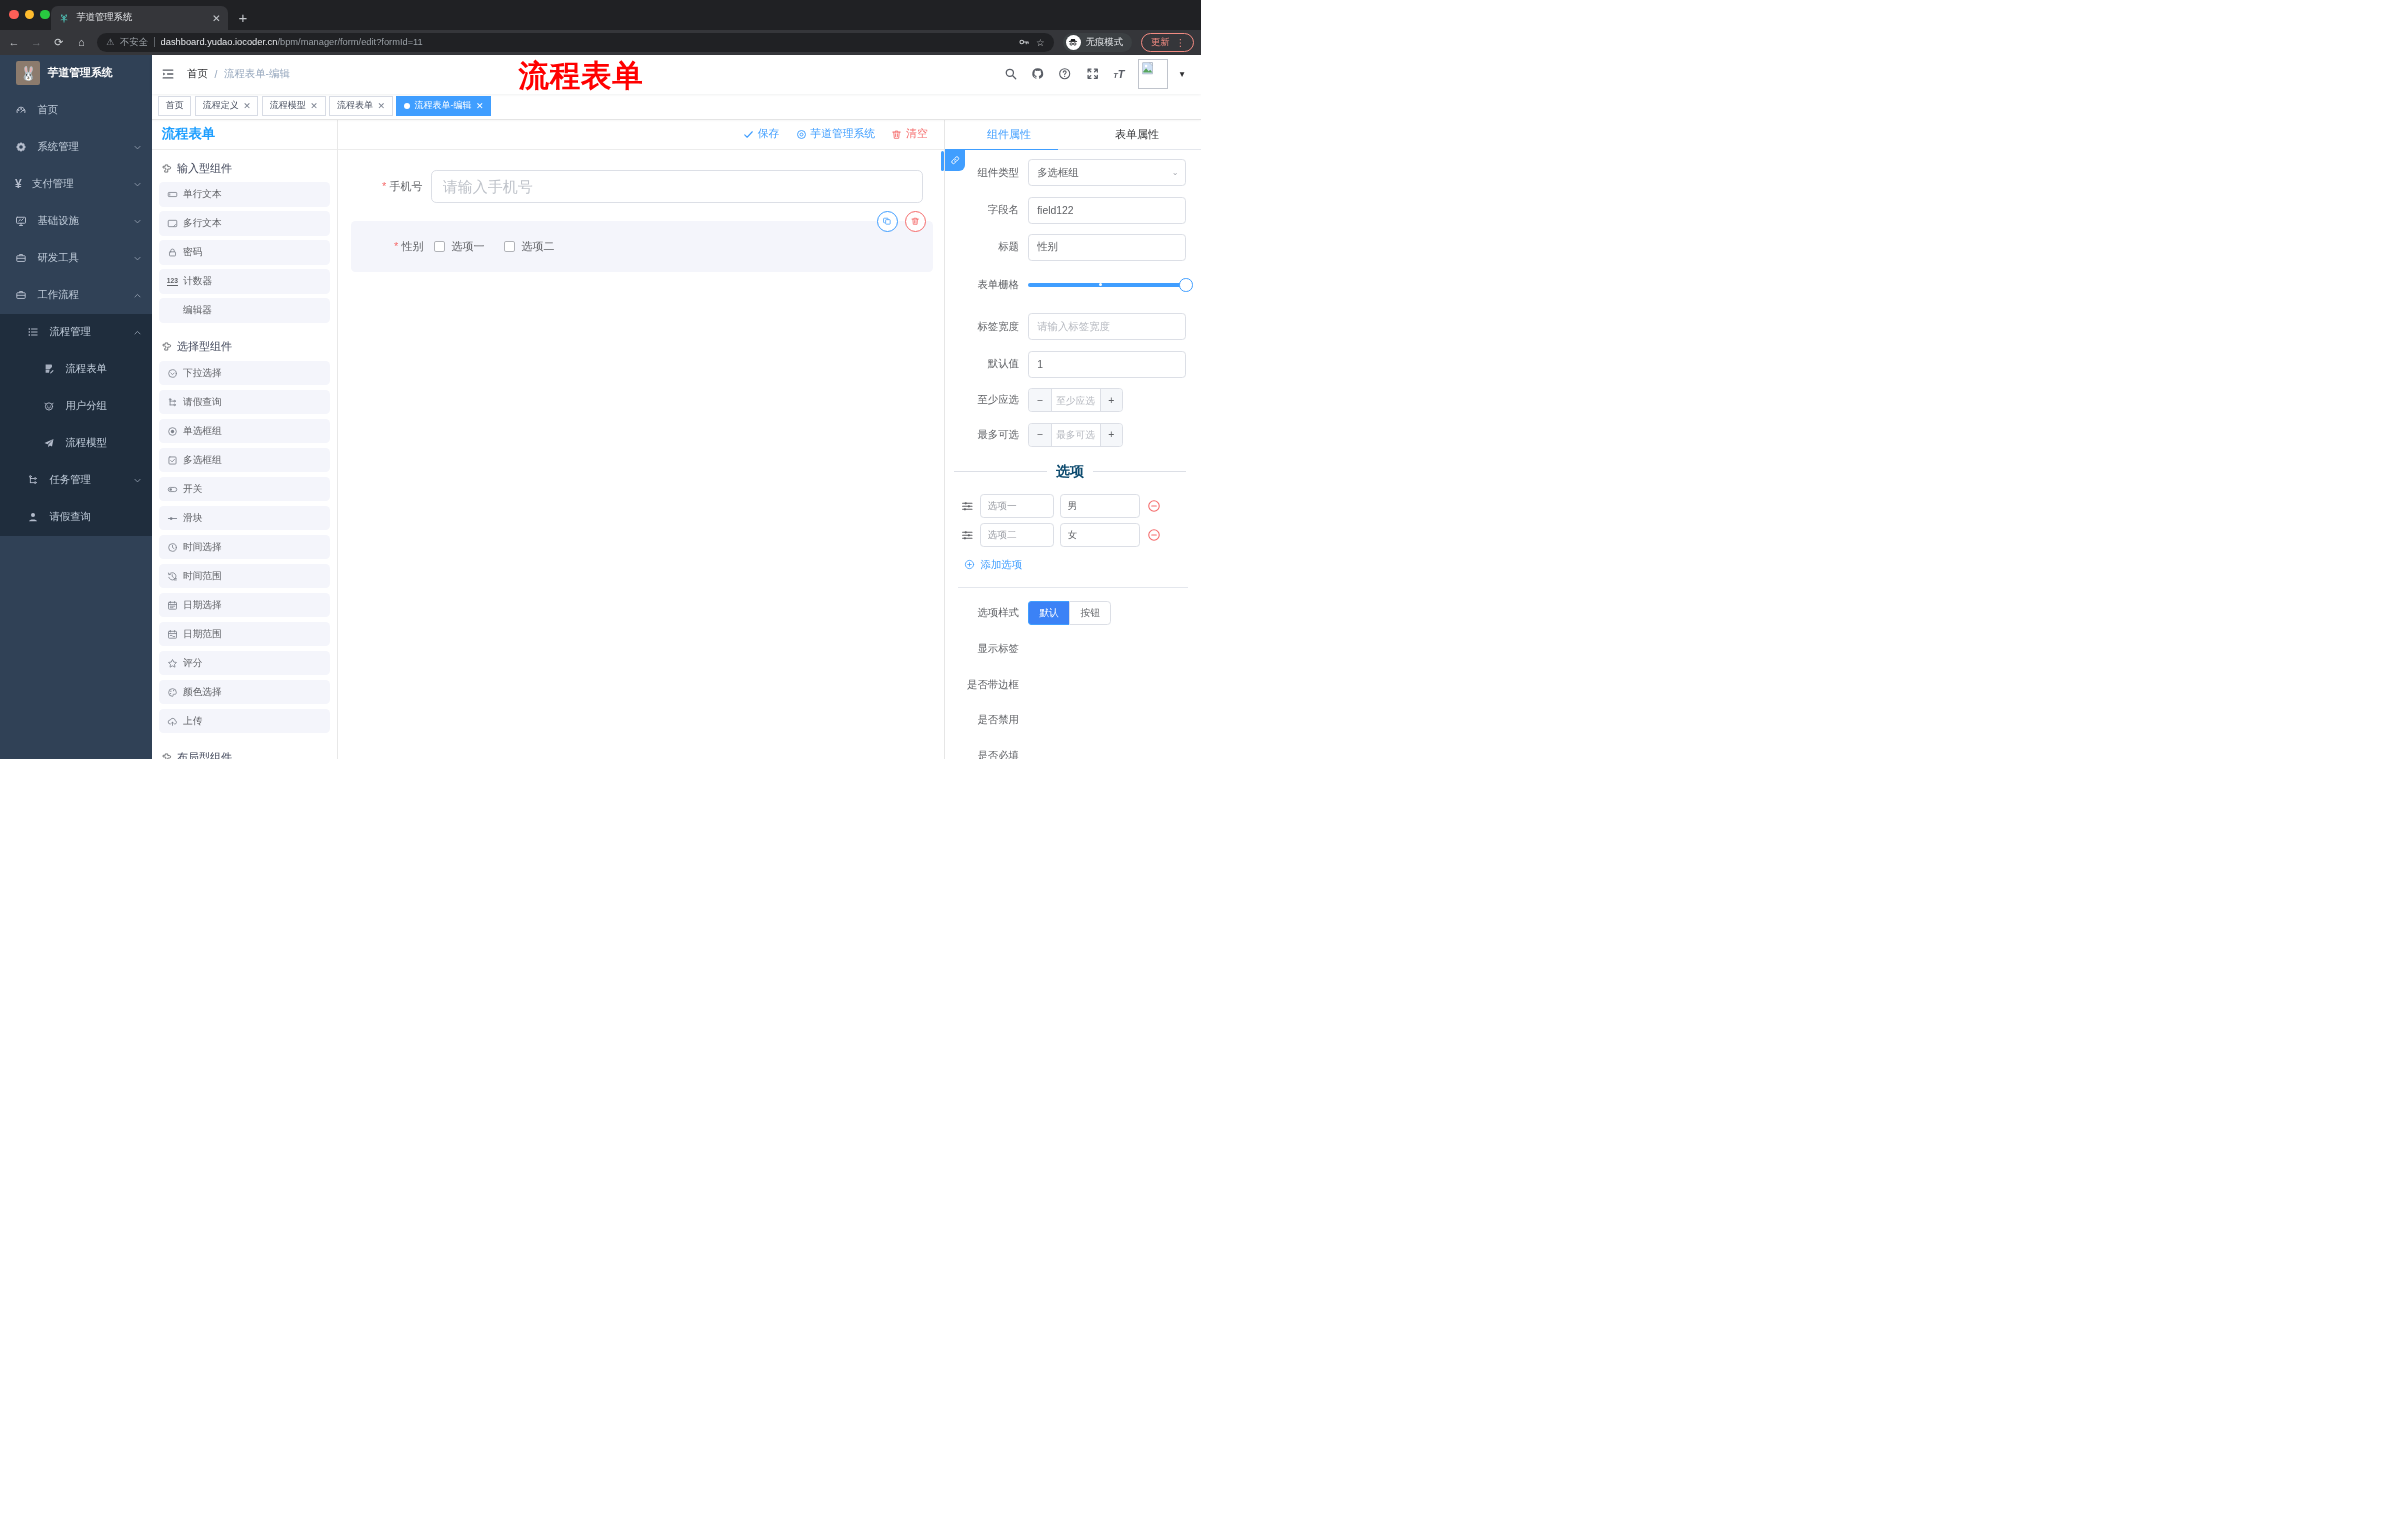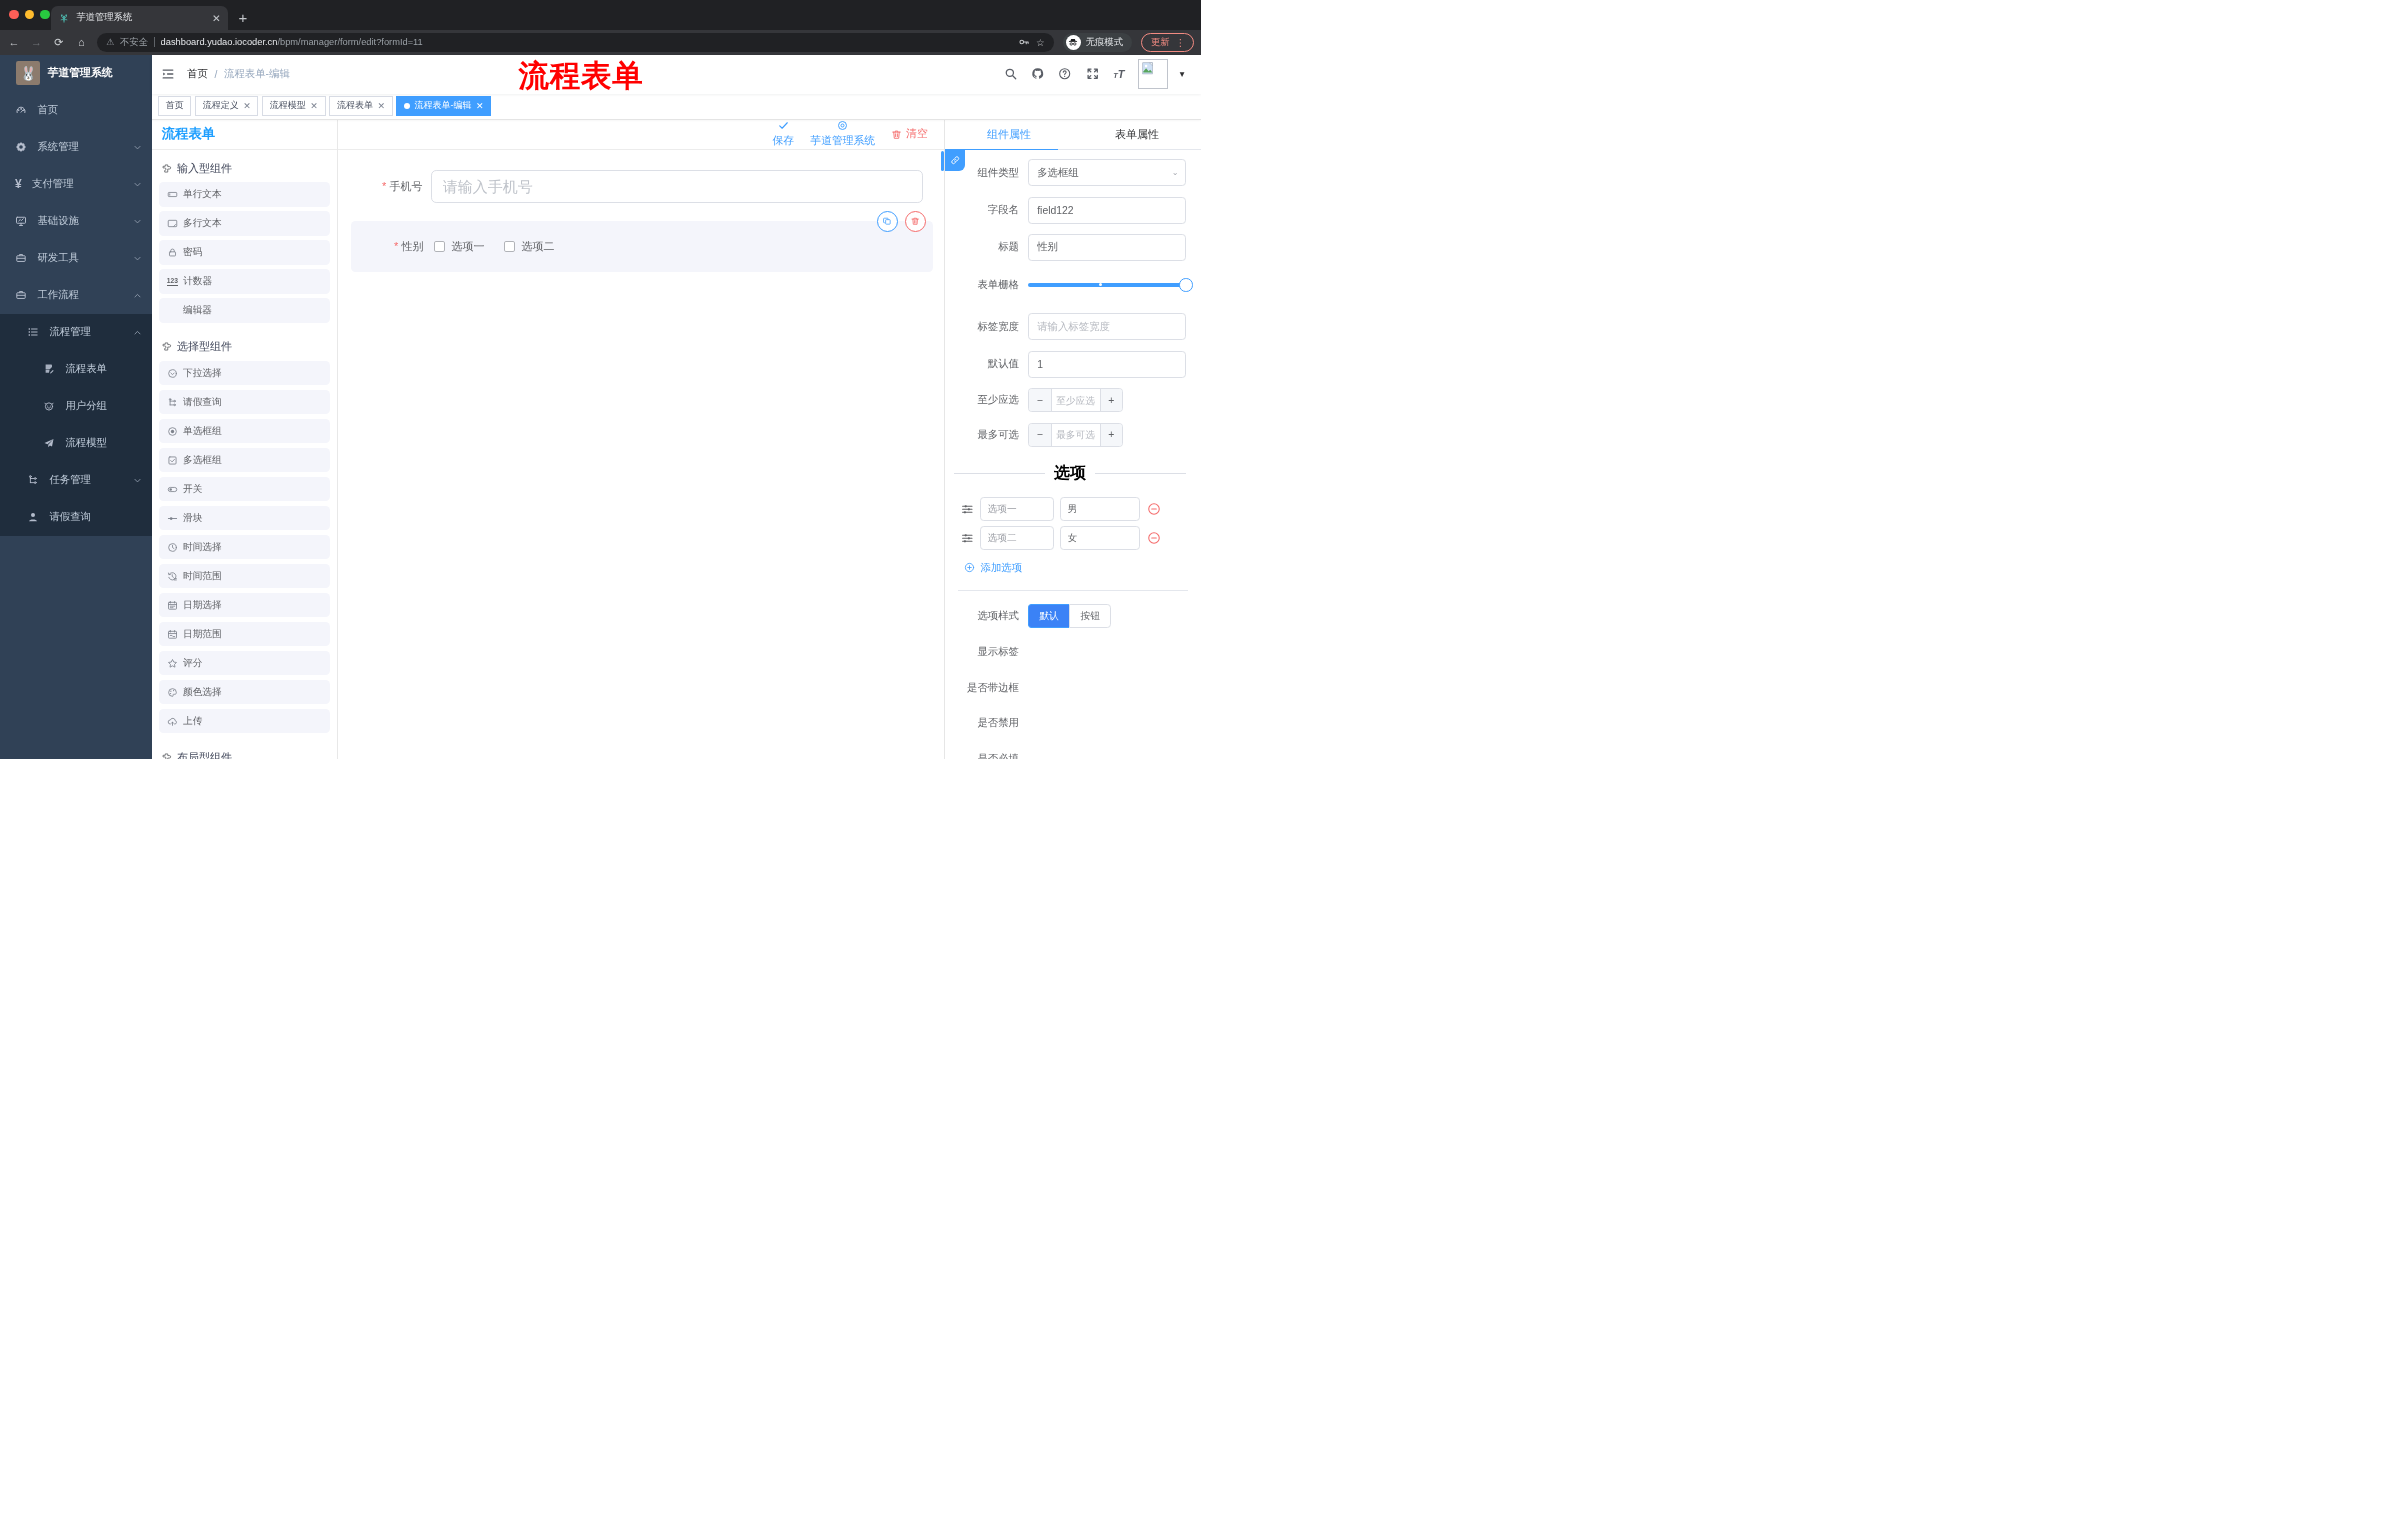--- a/index.html
+++ b/index.html
@@ -121,21 +121,21 @@
   .ta-wrap { position:relative; }
   .ta-grip { position:absolute; right:2.2px; bottom:2.2px; width:6.7px; height:6.7px;
     background:linear-gradient(135deg,transparent 50%,#b8bcc4 50%,#b8bcc4 56%,transparent 56%,transparent 70%,#b8bcc4 70%,#b8bcc4 76%,transparent 76%); }
 
   
   .canvas { flex:1; min-width:0; display:flex; flex-direction:column; position:relative; }
   .canvas-toolbar { height:30px; flex:none; border-bottom:0.7px solid #ececec; display:flex; align-items:center;
     justify-content:flex-end; gap:16.3px; padding-right:16.3px; font-size:10.8px; }
   .cbtn { display:flex; align-items:center; gap:3.7px; cursor:pointer; background:none; border:none; font-size:10.8px; font-family:inherit; }
   .cbtn .ic { width:11px; height:11px; }
-  .cbtn.blue { color:#409eff;flex-direction:column; }
+  .cbtn.blue { color:#409eff; }
   .cbtn.red { color:#f56c6c; }
   .canvas-body { flex:1; padding:20px 11px 0 13.4px; position:relative; }
   .cfield { display:flex; align-items:center; }
   .cfield .flabel { width:71px; flex:none; text-align:right; font-size:11px; color:#606266; }
   .cfield .fctl { flex:1; margin-left:9px; margin-right:9.7px; }
   .big-inp { width:100%; height:33px; border:0.7px solid #dcdfe6; border-radius:5.2px; font-size:15px; padding:0 10.4px;
     color:#606266; outline:none; font-family:inherit; }
   .big-inp::placeholder { color:#bfc3ca; }
   .sel-block { position:relative; margin:18px 0 0 0; height:51px; background:#f4f5fb; border-radius:4.5px;
     display:flex; align-items:center; padding-left:27px; }
@@ -171,22 +171,22 @@
   .sl-handle { position:absolute; right:-6.7px; top:-4.5px; width:13.4px; height:13.4px; border-radius:50%; background:#fff;
     border:1.9px solid #409eff; cursor:grab; }
   
   .stepper { width:95px; height:24px; border:0.7px solid #dcdfe6; border-radius:3.7px; display:flex; overflow:hidden; background:#f5f7fa; }
   .step-btn { width:21.5px; flex:none; display:flex; align-items:center; justify-content:center; color:#606266;
     font-size:10.4px; cursor:pointer; background:#f5f7fa; border:none; }
   .step-inp { flex:1; min-width:0; border:none; border-left:0.7px solid #dcdfe6; border-right:0.7px solid #dcdfe6;
     text-align:center; font-size:9.7px; color:#606266; outline:none; background:#fff; font-family:inherit; }
   .step-inp::placeholder { color:#b6b9c0; }
   
-  .opt-divider { display:flex; align-items:center; gap:9px; margin:16.3px 15px 13.4px 9px; color:#000000;
-    font-size:16px; font-weight:bold; }
+  .opt-divider { display:flex; align-items:center; gap:9px; margin:16.3px 15px 13.4px 9px; color:#0c4a6e;
+    font-size:14px; font-weight:bold; }
   .opt-divider .line { flex:1; height:0.7px; background:#dcdfe6; }
   .opt-row { display:flex; align-items:center; gap:6px; margin:0 10.4px 5.2px 16.3px; }
   .drag { color:#606266; cursor:grab; flex:none; }
   .drag .ic { width:12.6px; height:12.6px; }
   .opt-inp1 { width:74px; height:24px; border:0.7px solid #dcdfe6; border-radius:3.7px; padding:0 6.7px; font-size:9.7px;
     color:#9a9da4; outline:none; font-family:inherit; }
   .opt-inp2 { width:80px; height:24px; border:0.7px solid #dcdfe6; border-radius:3.7px; padding:0 6.7px; font-size:9.7px;
     color:#606266; outline:none; font-family:inherit; }
   .rm-btn { color:#f56c6c; flex:none; cursor:pointer; margin-left:1.5px; }
   .rm-btn .ic { width:14px; height:14px; }

